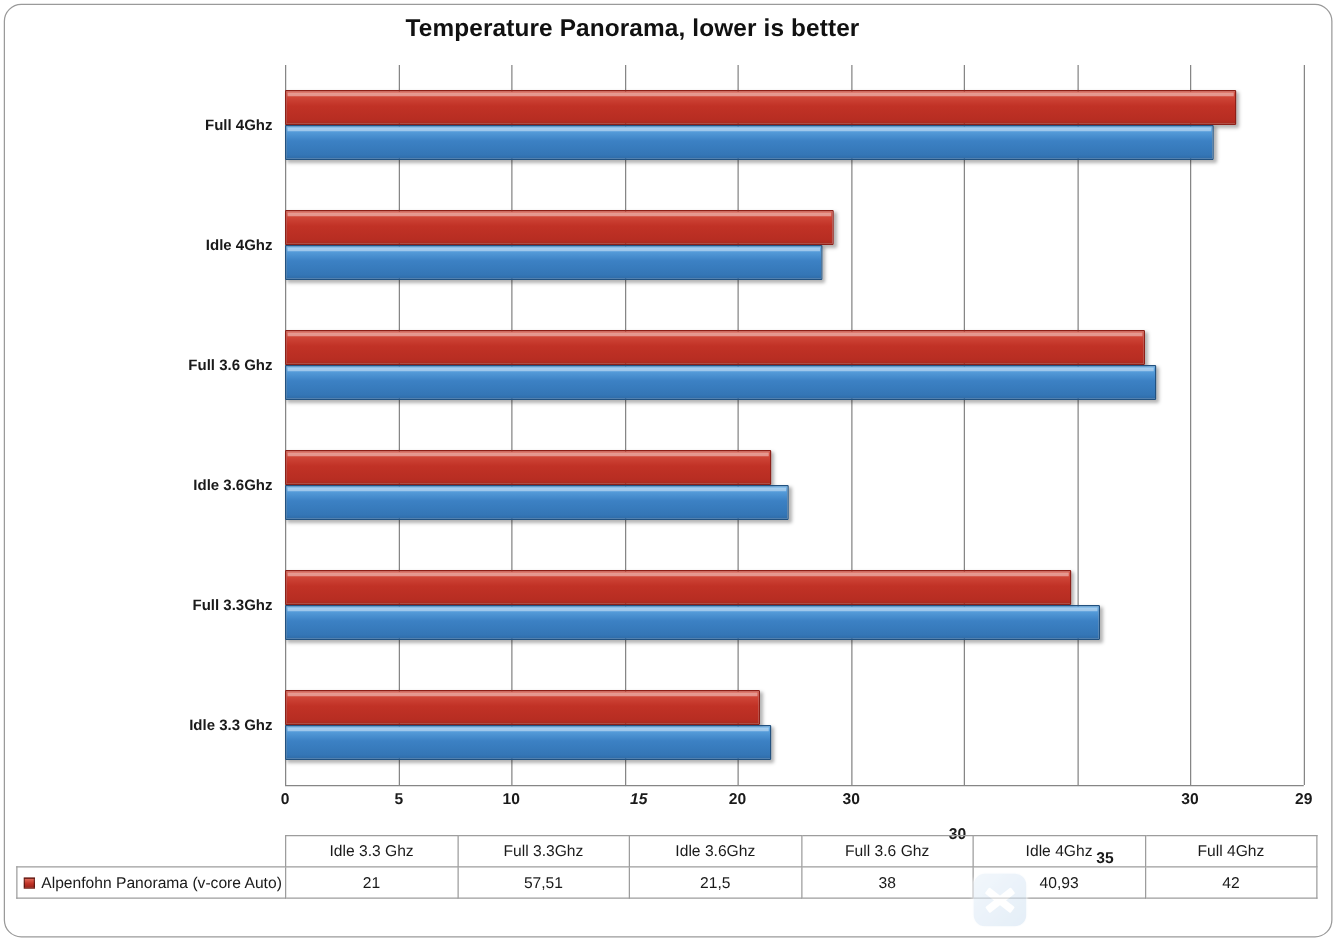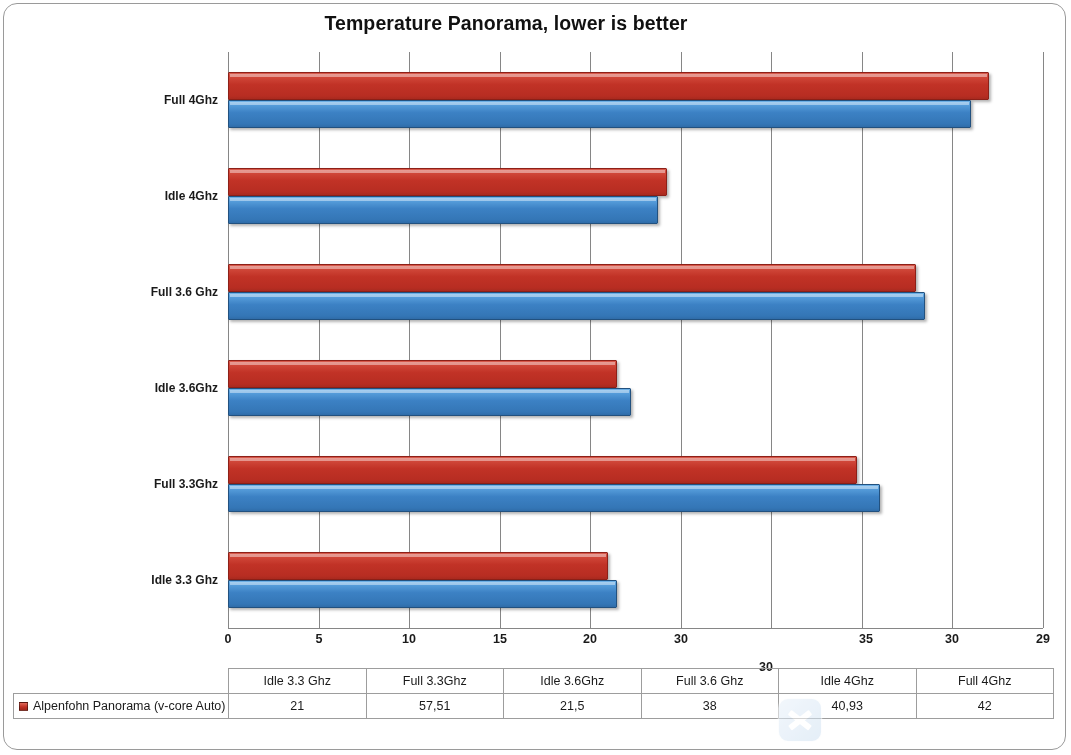--- a/index.html
+++ b/index.html
@@ -341,25 +341,25 @@
             </div>
           </div>
         </div>
       </div>
   </div>
 
   <div class="xticks" id="xticks">
       <div class="xtick" style="left: 0px;">0</div>
       <div class="xtick" style="left: 91px;">5</div>
       <div class="xtick" style="left: 181px;">10</div>
-      <div class="xtick" style="left: 272px;">15</div>
+      <div class="xtick" style="left: 283px; font-style: italic;">15</div>
       <div class="xtick" style="left: 362px;">20</div>
       <div class="xtick" style="left: 453px;">30</div>
       <div class="xtick" style="left: 538px; margin-top: 28px;">30</div>
-      <div class="xtick" style="left: 638px;">35</div>
+      <div class="xtick" style="left: 656px; margin-top: 47px;">35</div>
       <div class="xtick" style="left: 724px;">30</div>
       <div class="xtick" style="left: 815px;">29</div>
     </div>
 
   <table class="data-table">
       <colgroup>
         <col style="width: 215px;">
         <col style="width: 137.5px;">
         <col style="width: 137.5px;">
         <col style="width: 137.5px;">

